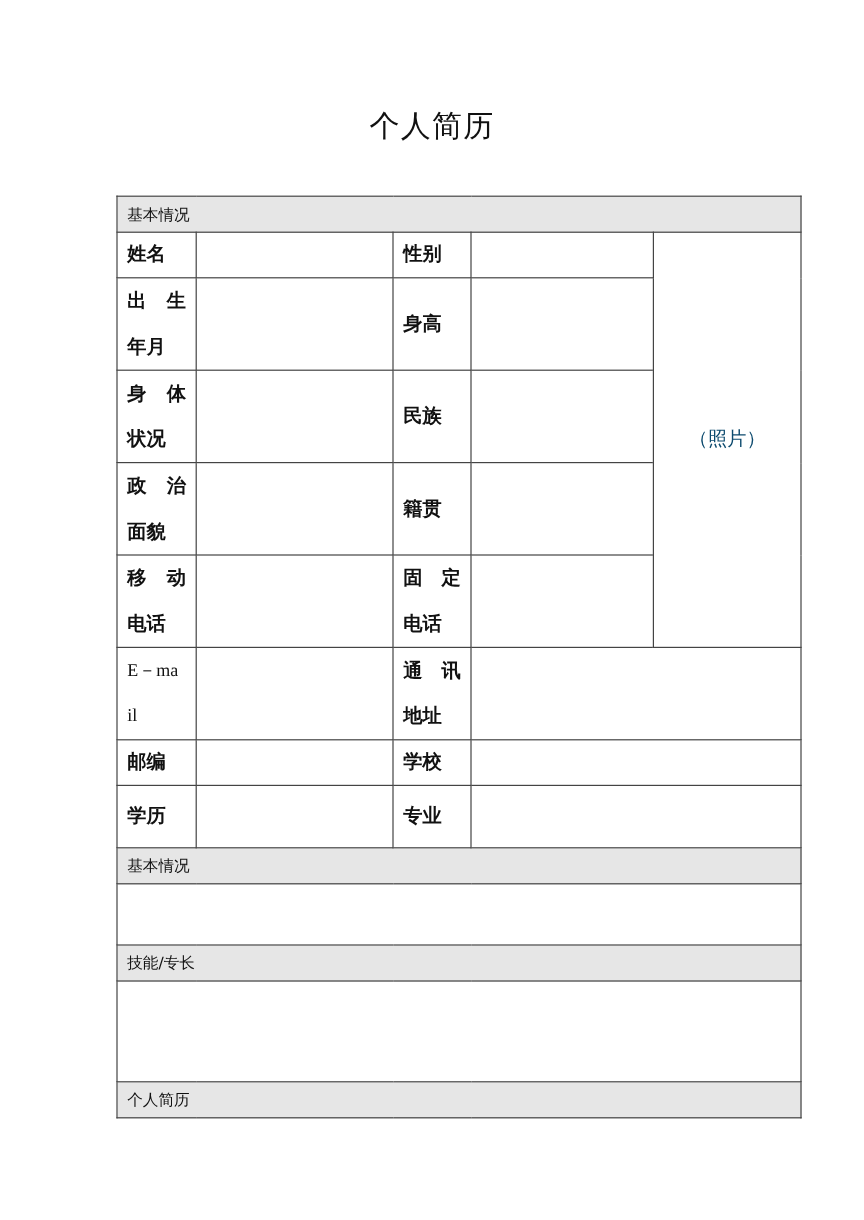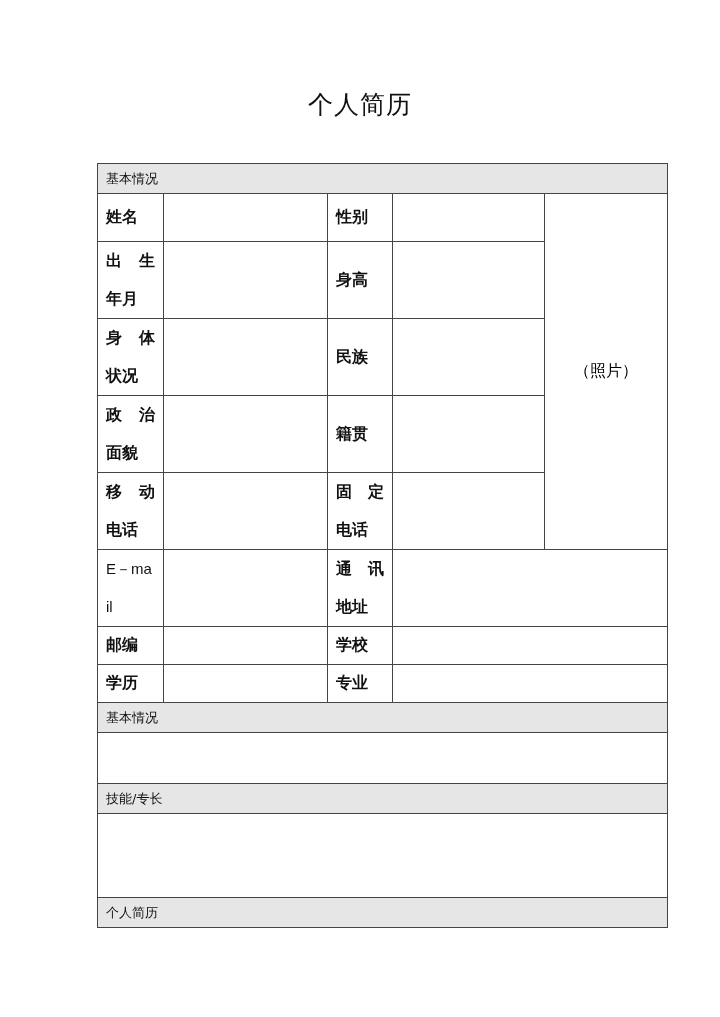--- a/index.html
+++ b/index.html
@@ -7,40 +7,40 @@
     .title { position: absolute; left: 0; width: 720px; top: 88px; text-align: center; font-size: 25px; letter-spacing: 1px; }
     table.resume {
       position: absolute; left: 97px; top: 163px; width: 570px;
       border-collapse: collapse; table-layout: fixed;
     }
     table.resume td { border: 1.5px solid #444; padding: 0 8px; vertical-align: middle; font-size: 16px; }
     .sec { background: #e6e6e6; font-size: 13px !important; height: 29px; }
     .lbl { font-weight: bold; font-size: 16px; }
     .two { line-height: 38px; }
     .spread { display: flex; justify-content: space-between; }
-    .photo { text-align: center; font-size: 15px; color: #000000; }
+    .photo { text-align: center; font-size: 15px; color: #0c4a6e; }
   </style>
 </head>
 <body>
 
 <div class="title">个人简历</div>
 
 <table class="resume">
   <colgroup>
     <col style="width:66px">
       <col style="width:164px">
       <col style="width:65px">
       <col style="width:152px">
       <col style="width:123px">
   </colgroup>
   <tbody>
       <tr>
     <td colspan="5" class="sec">基本情况</td>
   </tr>
-  <tr style="height:48px">
+  <tr style="height:38px">
     <td class="lbl">姓名</td>
     <td></td>
     <td class="lbl">性别</td>
     <td></td>
     <td rowspan="5" class="photo"><span>（照片）</span></td>
   </tr>
   <tr style="height:77px">
     <td class="lbl two">
           <div class="spread">
             <span>出</span>
@@ -88,41 +88,41 @@
     <td class="lbl two">
           <div class="spread">
             <span>固</span>
             <span>定</span>
           </div>
           <div>电话</div>
         </td>
     <td></td>
   </tr>
   <tr style="height:76px">
-    <td class="two" style="font-family:Liberation Sans, sans-serif;font-size:15px">
+    <td class="two" style="font-family:Liberation Serif, serif;font-size:15px">
           <div>E－ma</div>
           <div>il</div>
         </td>
     <td></td>
     <td class="lbl two">
           <div class="spread">
             <span>通</span>
             <span>讯</span>
           </div>
           <div>地址</div>
         </td>
     <td colspan="2"></td>
   </tr>
   <tr style="height:38px">
     <td class="lbl">邮编</td>
     <td></td>
     <td class="lbl">学校</td>
     <td colspan="2"></td>
   </tr>
-  <tr style="height:38px">
+  <tr style="height:52px">
     <td class="lbl">学历</td>
     <td></td>
     <td class="lbl">专业</td>
     <td colspan="2"></td>
   </tr>
   <tr>
     <td colspan="5" class="sec">基本情况</td>
   </tr>
   <tr style="height:51px">
     <td colspan="5"></td>

